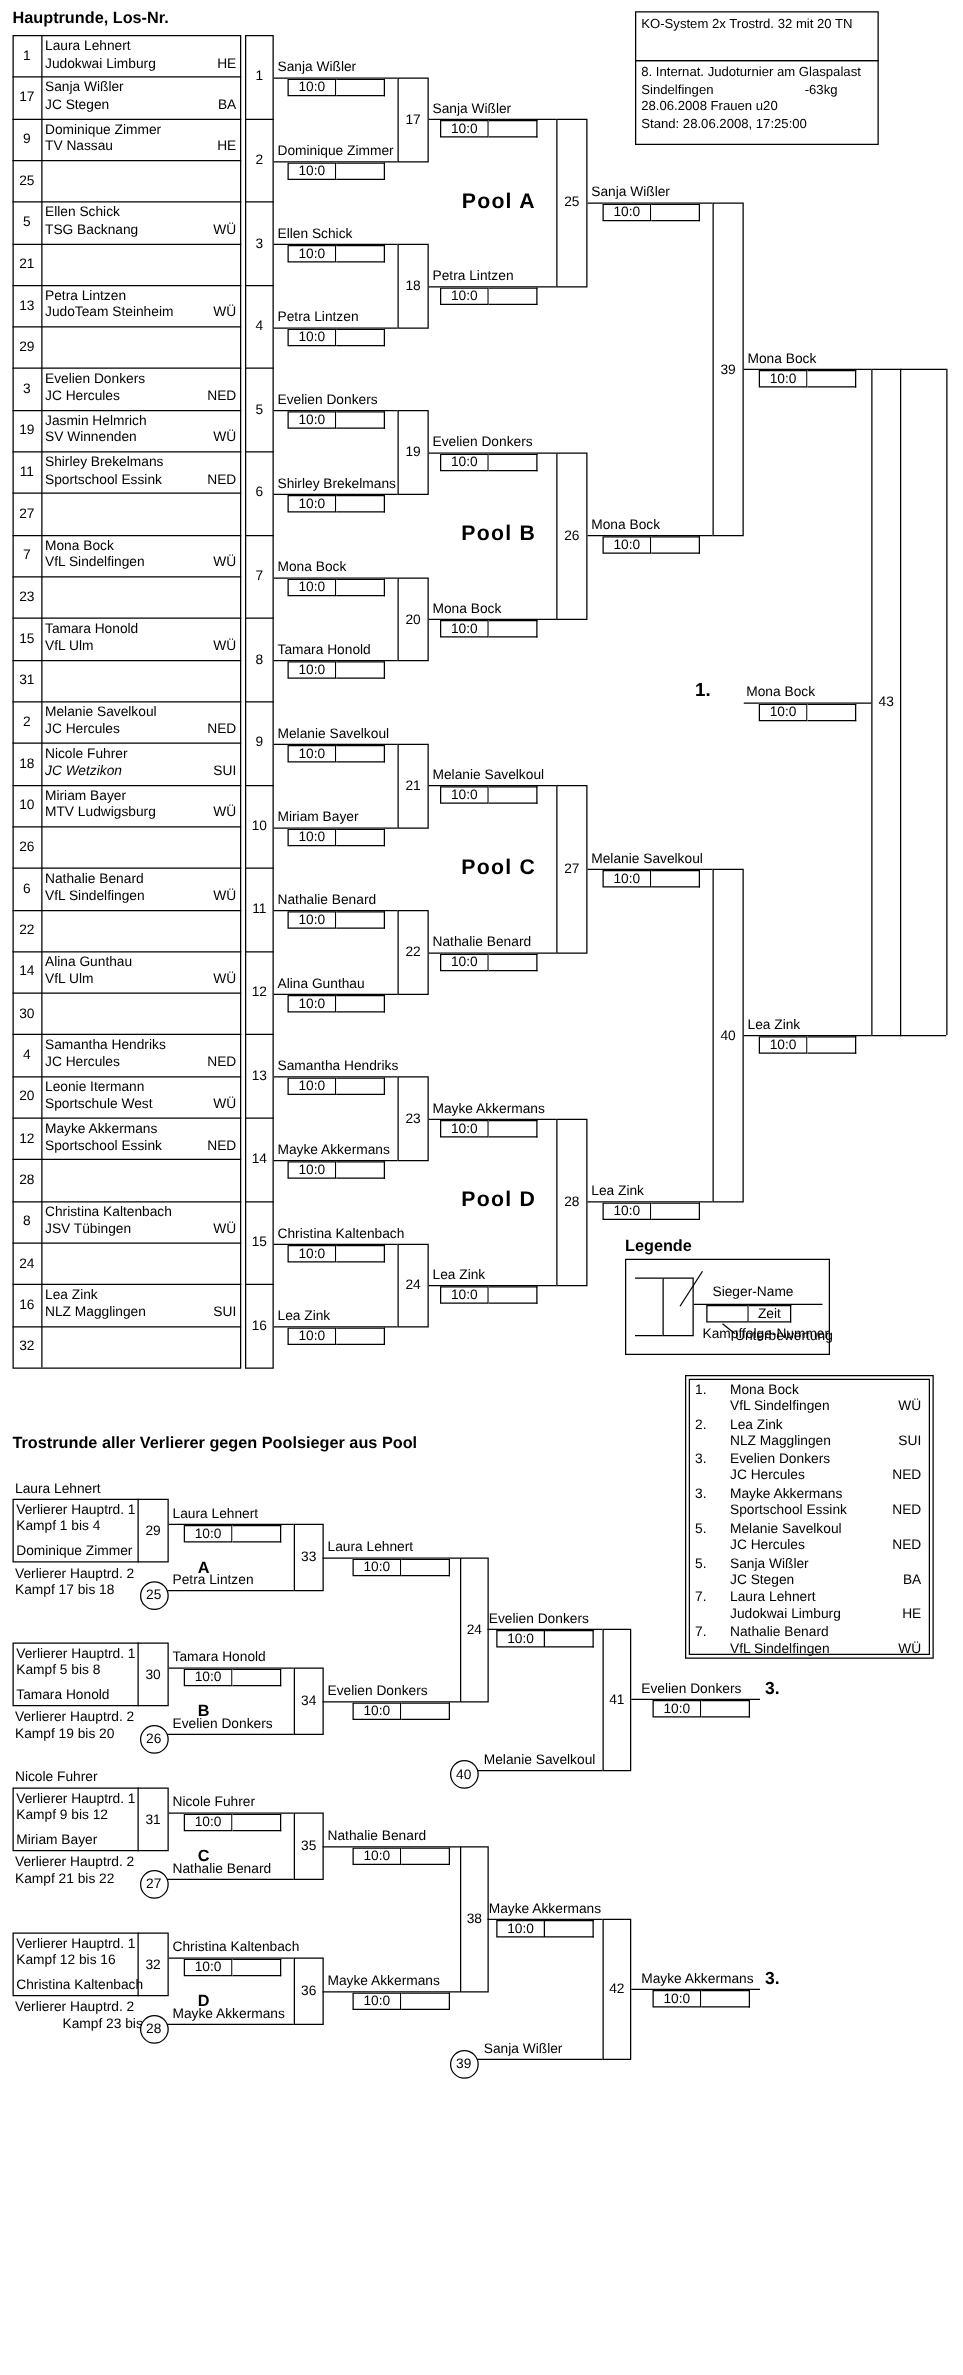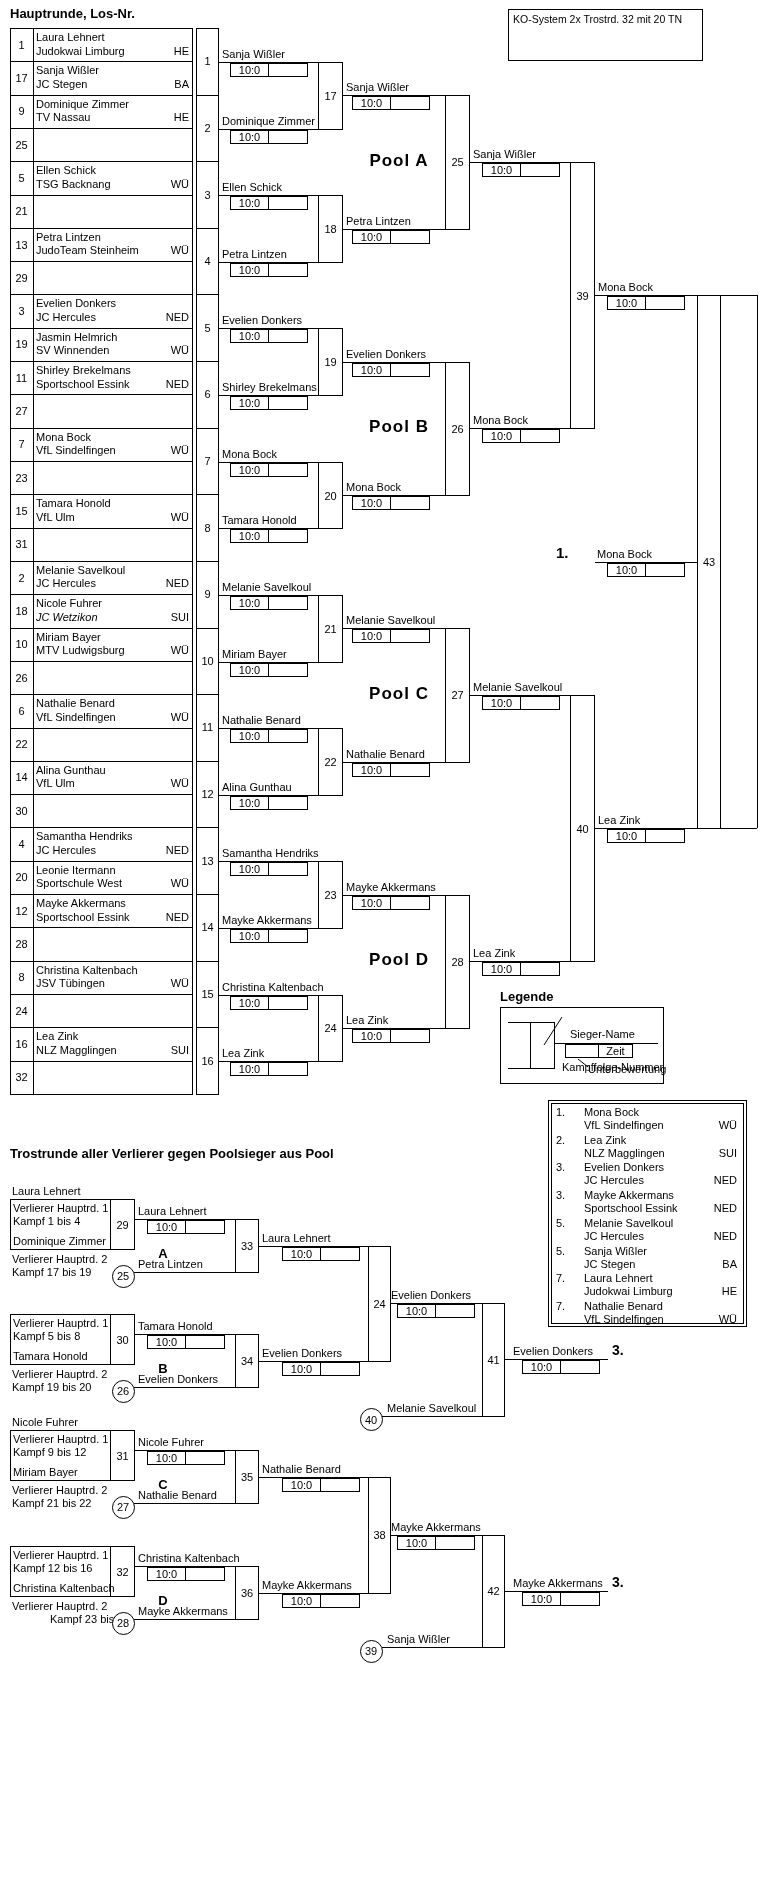--- a/index.html
+++ b/index.html
@@ -27,22 +27,31 @@
   .ib.first{margin-top:3px}
   .ibrow{display:flex;justify-content:space-between;width:165px}
 </style>
 </head>
 <body>
 
 <div id="page">
 
   <div class="t13" style="left:10px;top:6px">Hauptrunde, Los-Nr.</div>
 
-  <div class="bx" style="left:508px;top:9px;width:195px;height:52px">
+  <div class="bx" style="left:508px;top:9px;width:195px;height:40px">
     <div class="ib first">KO-System 2x Trostrd. 32 mit 20 TN</div>
+  </div>
+  <div class="bx" style="left:508px;top:48px;width:195px;height:68px">
+    <div class="ib first">8. Internat. Judoturnier am Glaspalast</div>
+    <div class="ib ibrow">
+      <span>Sindelfingen</span>
+      <span>-63kg</span>
+    </div>
+    <div class="ib">28.06.2008   Frauen u20</div>
+    <div class="ib">Stand: 28.06.2008, 17:25:00</div>
   </div>
 
   <div class="t13" style="left:500px;top:989px">Legende</div>
   <div class="bx" style="left:500px;top:1007px;width:164px;height:77px"></div>
   <div class="hl" style="left:508px;top:1022px;width:22px"></div>
   <div class="hl" style="left:508px;top:1068px;width:22px"></div>
   <div class="bx" style="left:530px;top:1022px;width:25px;height:47px"></div>
   <div class="hl" style="left:555px;top:1043px;width:103px"></div>
   <div class="sb" style="left:565px;top:1044px">
     <b class="w34"></b>
@@ -459,21 +468,21 @@
     <div class="t11" style="left: 584px; top: 1312.9px;">VfL Sindelfingen</div>
     <div class="t11" style="left: 584px; top: 1312.9px; width: 153px; text-align: right;">WÜ</div>
     <div class="t11" style="left: 12px; top: 1185px;">Laura Lehnert</div>
     <div class="bx" style="left: 10px; top: 1199px; width: 125px; height: 51px;"></div>
     <div class="vl" style="left: 110px; top: 1199px; height: 51px;"></div>
     <div class="cell" style="left: 110px; top: 1199px; width: 25px; height: 51px;">29</div>
     <div class="t11" style="left: 13px; top: 1202px;">Verlierer Hauptrd. 1</div>
     <div class="t11" style="left: 13px; top: 1215px;">Kampf 1 bis 4</div>
     <div class="t11" style="left: 13px; top: 1235px;">Dominique Zimmer</div>
     <div class="t11" style="left: 12px; top: 1253px;">Verlierer Hauptrd. 2</div>
-    <div class="t11" style="left: 12px; top: 1266px;">Kampf 17 bis 19</div>
+    <div class="t11" style="left: 12px; top: 1266px;">Kampf 17 bis 18</div>
     <div class="circ" style="left: 111.5px; top: 1264.5px;">25</div>
     <div class="hl" style="left: 135px; top: 1219px; width: 100px;"></div>
     <div class="t11" style="left: 138px; top: 1205px;">Laura Lehnert</div>
     <div class="sb" style="left: 147px; top: 1220px;">
       <b>10:0</b>
       <b></b>
     </div>
     <div class="rank" style="left: 150px; top: 1246px; width: 26px; text-align: center; font-size: 13px;">A</div>
     <div class="hl" style="left: 134px; top: 1272px; width: 101px;"></div>
     <div class="t11" style="left: 138px; top: 1258px;">Petra Lintzen</div>

